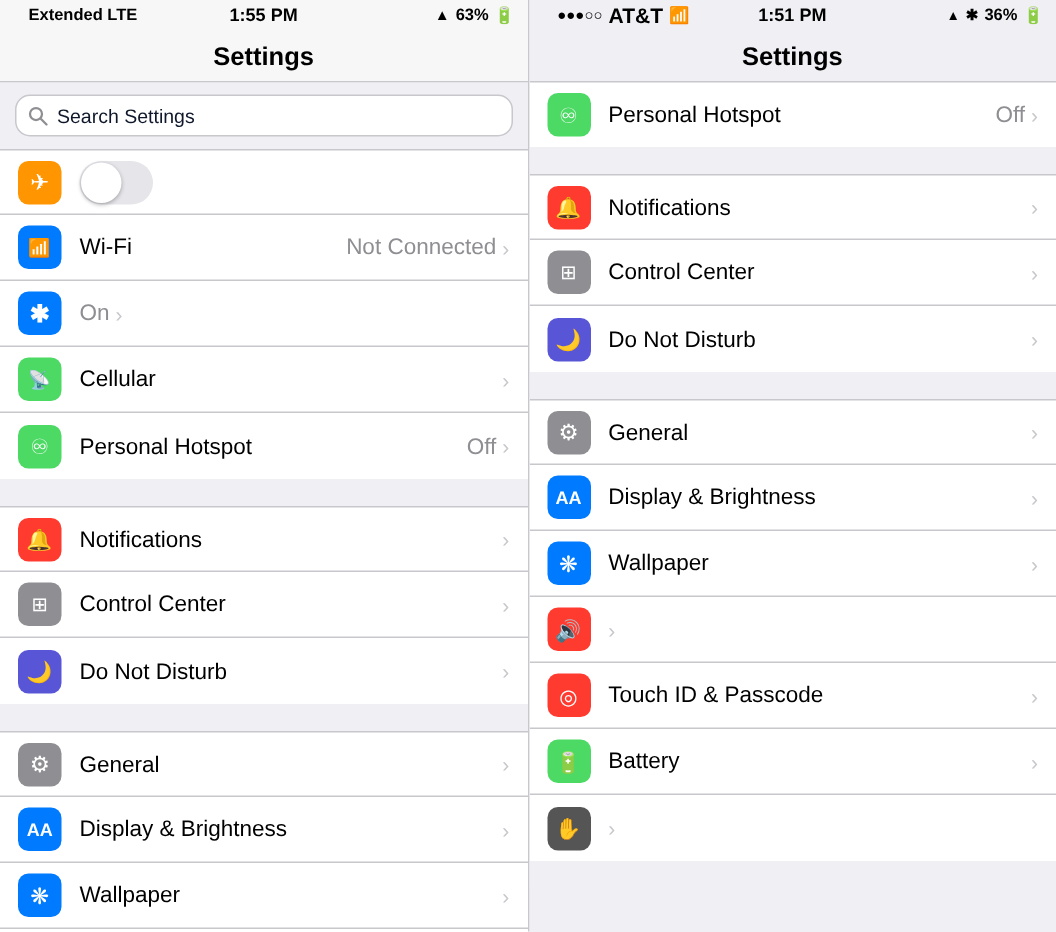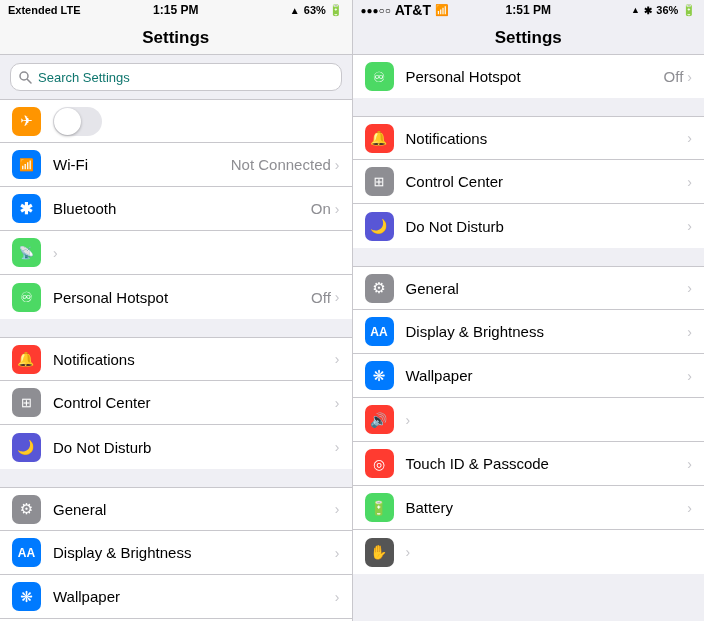--- a/index.html
+++ b/index.html
@@ -17,21 +17,21 @@
       height: 20px;
       display: flex;
       align-items: center;
       justify-content: space-between;
       padding: 0 8px;
       font-size: 11px;
       font-weight: 600;
       background: #f7f7f7;
       flex-shrink: 0;
     }
-    .status-bar-left { display: flex; align-items: center; gap: 4px; }
+    .status-bar-left { display: flex; align-items: center; gap: 4px; margin-left: 11px; }
     .status-bar-center { position: absolute; left: 50%; transform: translateX(-50%); font-size: 12px; font-weight: 600; }
     .status-bar-right { display: flex; align-items: center; gap: 4px; }
 
     
     .panel {
       flex: 1;
       display: flex;
       flex-direction: column;
       background: #efeff4;
       overflow: hidden;
@@ -55,21 +55,21 @@
     .search-bar {
       background: #fff;
       border: 1px solid #c8c7cc;
       border-radius: 10px;
       height: 28px;
       display: flex;
       align-items: center;
       padding: 0 8px;
       gap: 6px;
     }
-    .search-placeholder { color: #0f766e; font-size: 13px; }
+    .search-placeholder { color: #0f172a; font-size: 13px; }
 
     .settings-list {
       flex: 1;
       overflow-y: auto;
     }
     .settings-section {
       margin-bottom: 0;
     }
     .section-spacer {
       height: 18px;
@@ -163,21 +163,21 @@
   </style>
 </head>
 <body>
 
 <div class="panel" style="border-right:1px solid #c8c7cc;">
 
   <div class="status-bar" style="position:relative;">
     <div class="status-bar-left">
       <span style="font-size:11px;">Extended  LTE</span>
     </div>
-    <div class="status-bar-center">1:15 PM</div>
+    <div class="status-bar-center">1:55 PM</div>
     <div class="status-bar-right">
       <span style="font-size:10px;">▲</span>
       <span style="font-size:11px;">63%</span>
       <span style="font-size:11px;">🔋</span>
     </div>
   </div>
 
   <div class="panel-header">
     <span>Settings</span>
   </div>
@@ -208,28 +208,28 @@
           <span class="icon-text" style="font-size:12px;">📶</span>
         </div>
         <span class="row-label">Wi-Fi</span>
         <span class="row-value">Not Connected</span>
         <span class="row-chevron">›</span>
       </div>
       <div class="settings-row">
         <div class="row-icon" style="background:#007aff;">
           <span class="icon-text" style="font-size:16px;font-weight:700;">✱</span>
         </div>
-        <span class="row-label">Bluetooth</span>
         <span class="row-value">On</span>
         <span class="row-chevron">›</span>
       </div>
       <div class="settings-row">
         <div class="row-icon bg-green">
           <span class="icon-text" style="font-size:12px;">📡</span>
         </div>
+        <span class="row-label">Cellular</span>
         <span class="row-chevron">›</span>
       </div>
       <div class="settings-row" style="border-bottom:none;">
         <div class="row-icon bg-green2">
           <span class="icon-text" style="font-size:14px;">♾</span>
         </div>
         <span class="row-label">Personal Hotspot</span>
         <span class="row-value">Off</span>
         <span class="row-chevron">›</span>
       </div>

